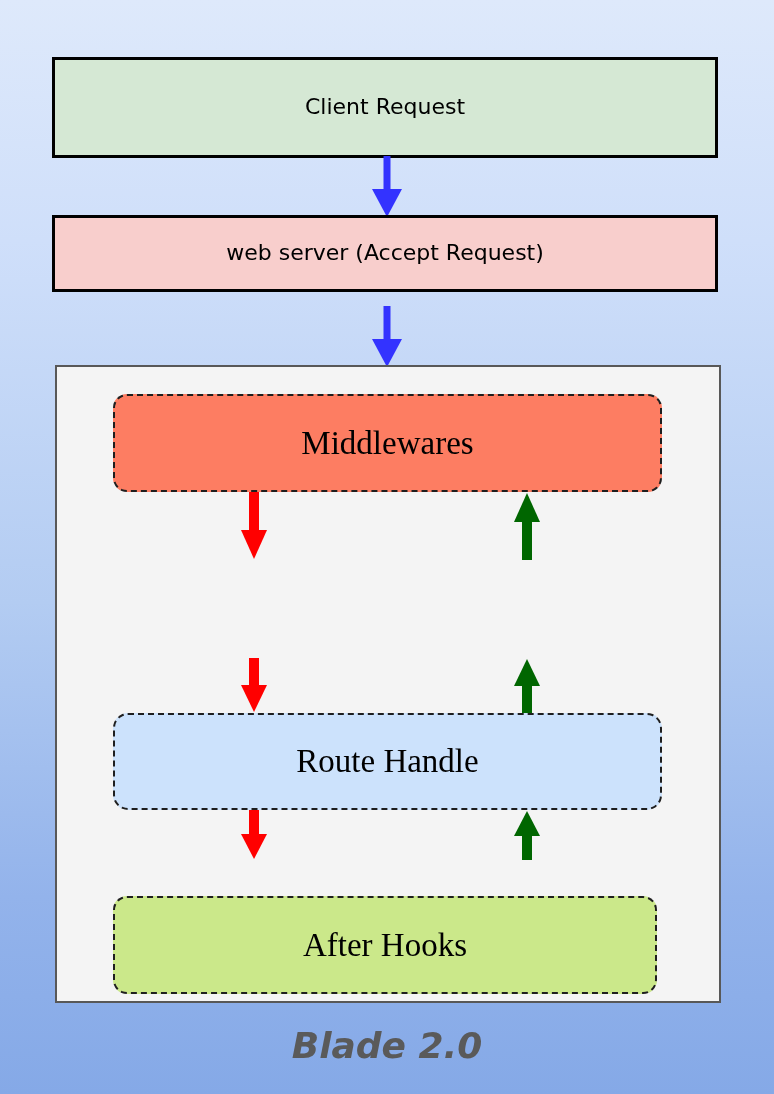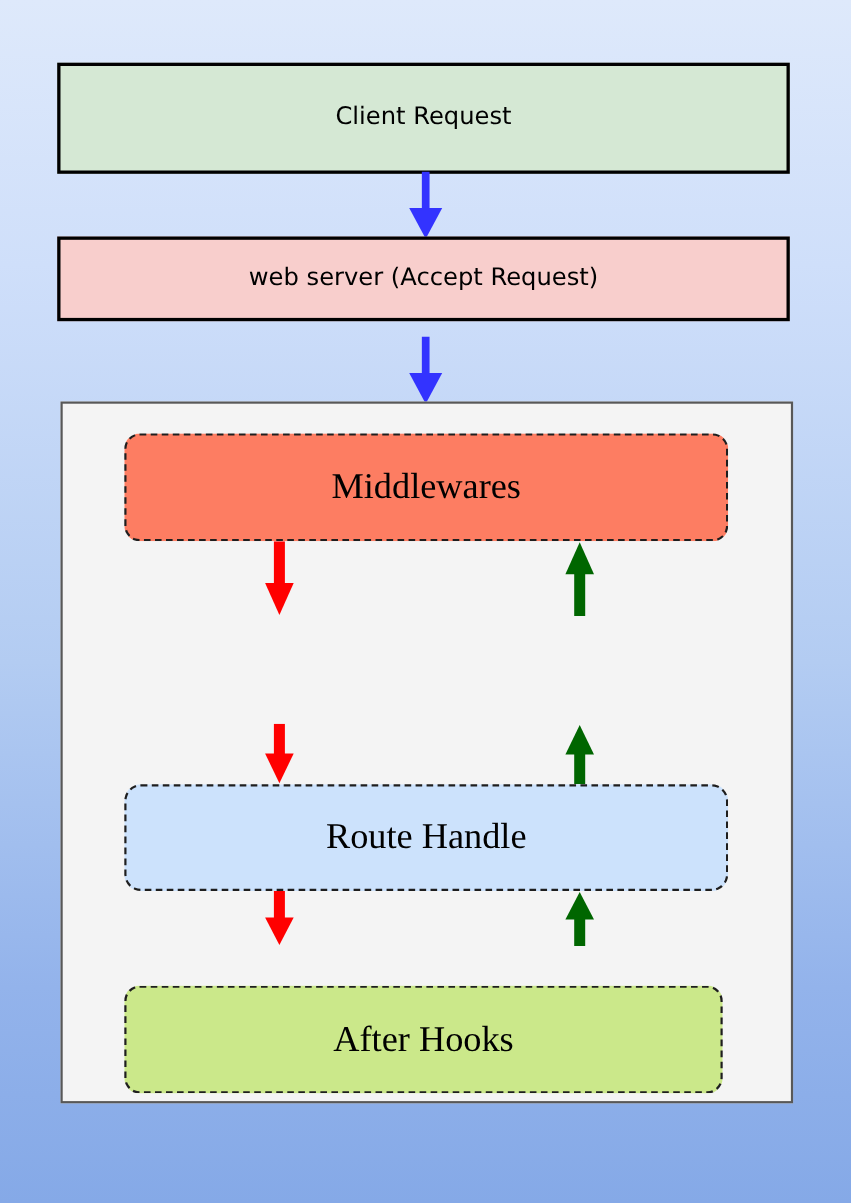--- a/index.html
+++ b/index.html
@@ -221,14 +221,15 @@
     <svg width="32" height="50" viewBox="0 0 32 50" aria-hidden="true">
       <line x1="16" y1="22" x2="16" y2="50" stroke="#006600" stroke-width="10"></line>
       <polygon points="16,1 3,26 29,26" fill="#006600"></polygon>
     </svg>
   </div>
 
   <div class="box-dashed" id="box-after-hooks">
     <span class="box-label">After Hooks</span>
   </div>
 
+  <div id="caption-blade">Blade 2.0</div>
 
 </div>
 
 </body></html>

